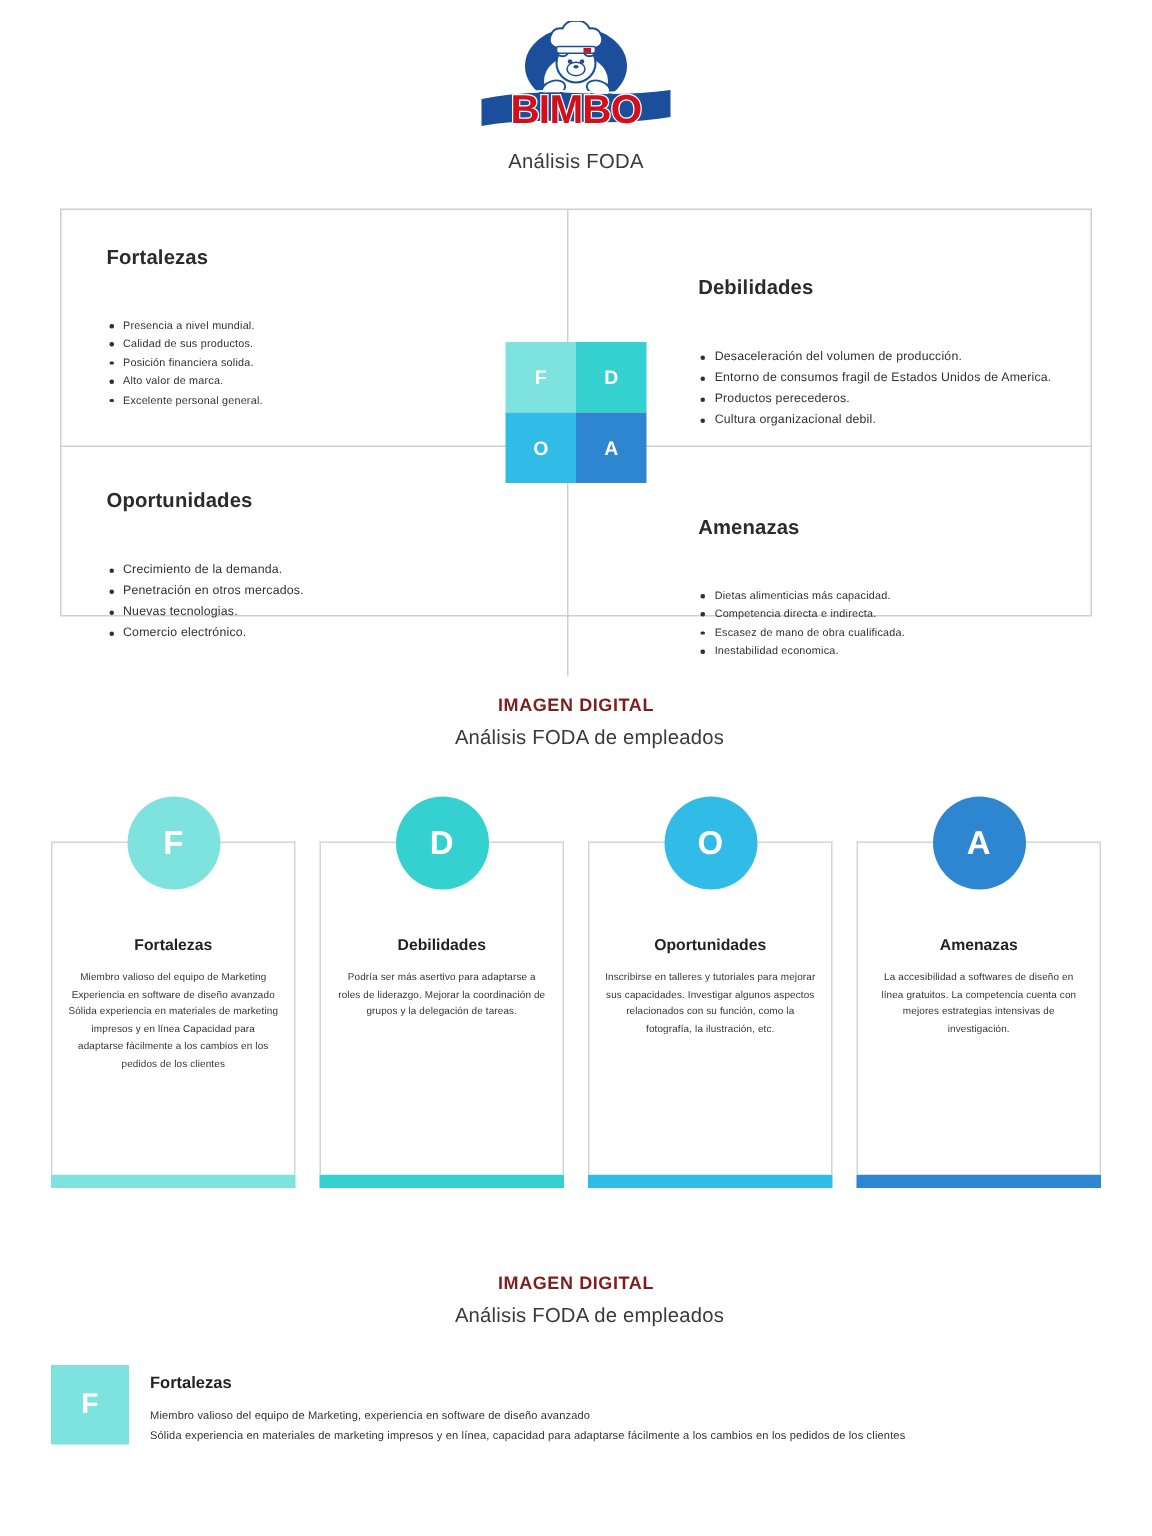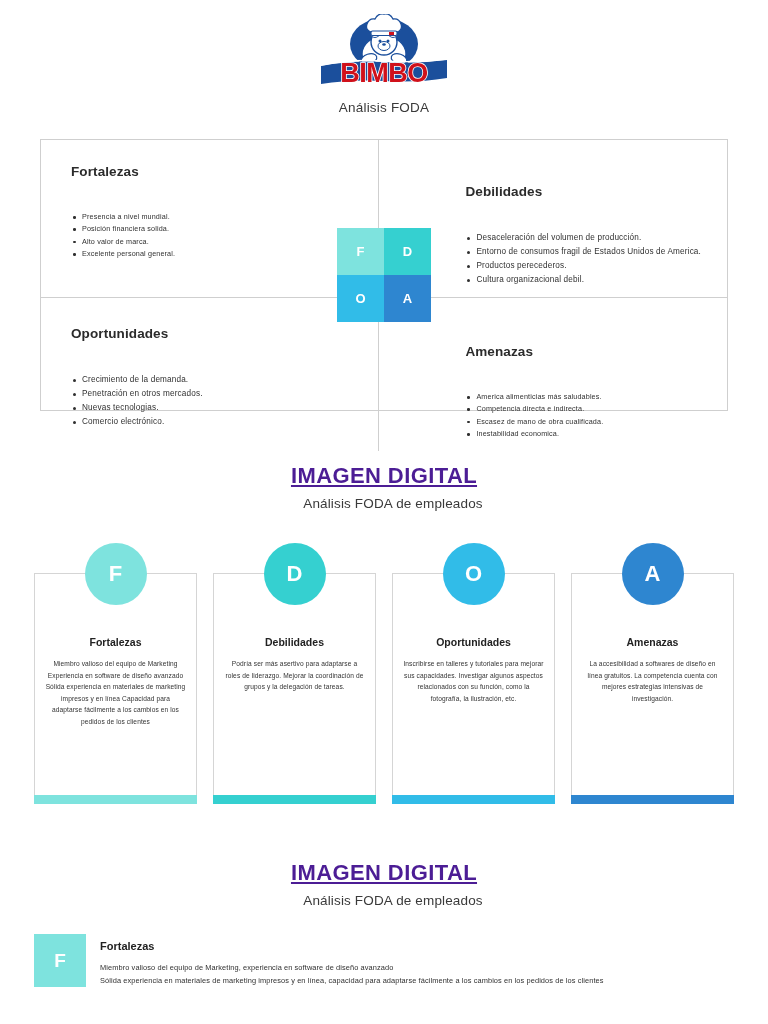--- a/index.html
+++ b/index.html
@@ -114,25 +114,24 @@
     font-weight: bold;
     font-size: 13px;
   }
 
   
   .section-head {
     text-align: center;
     margin-top: 52px;
   }
   .section-head .big {
-    font-size: 22px;
+    font-size: 12px;
     font-weight: bold;
     letter-spacing: .4px;
-    color: #4c1d95;
-    text-decoration: underline;
+    color: #7f1d1d;
   }
   .section-head .sub {
     margin-top: 7px;
     font-size: 13.5px;
     color: #3a3a3a;
     letter-spacing: .15px;
     margin-left: 18px;
   }
 
   
@@ -257,20 +256,21 @@
     </div>
     <div class="header-subtitle">Análisis FODA</div>
   </div>
 
   <div class="swot">
 
     <div class="swot-cell tl">
       <div class="swot-title">Fortalezas</div>
       <ul class="swot-list">
         <li>Presencia a nivel mundial.</li>
+        <li>Calidad de sus productos.</li>
         <li>Posición financiera solida.</li>
         <li>Alto valor de marca.</li>
         <li>Excelente personal general.</li>
       </ul>
     </div>
 
     <div class="swot-cell tr">
       <div class="swot-title">Debilidades</div>
       <ul class="swot-list">
         <li>Desaceleración del volumen de producción.</li>
@@ -286,21 +286,21 @@
         <li>Crecimiento de la demanda.</li>
         <li>Penetración en otros mercados.</li>
         <li>Nuevas tecnologias.</li>
         <li>Comercio electrónico.</li>
       </ul>
     </div>
 
     <div class="swot-cell br">
       <div class="swot-title">Amenazas</div>
       <ul class="swot-list">
-        <li>America alimenticias más saludables.</li>
+        <li>Dietas alimenticias más capacidad.</li>
         <li>Competencia directa e indirecta.</li>
         <li>Escasez de mano de obra cualificada.</li>
         <li>Inestabilidad economica.</li>
       </ul>
     </div>
 
     <div class="fdoa-center">
       <div class="fdoa-sq" style="background:#7EE3DE">F</div>
       <div class="fdoa-sq" style="background:#35D0D0">D</div>
       <div class="fdoa-sq" style="background:#31BCE8">O</div>

